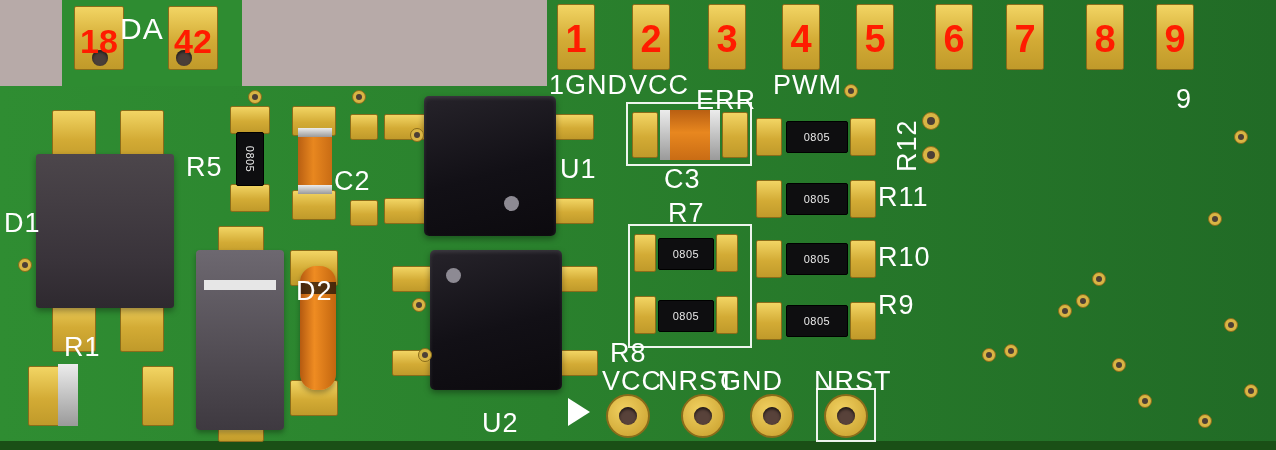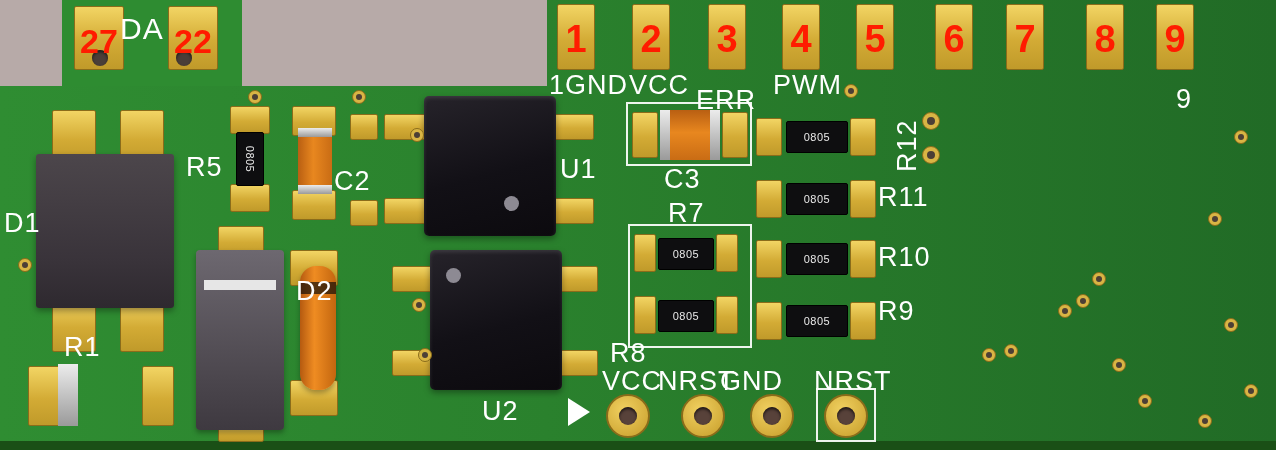--- a/index.html
+++ b/index.html
@@ -73,22 +73,22 @@
 
   <div class="bpiece b-tab" style="left:62px;top:0;width:180px;height:95px"></div>
   <div class="bpiece b-left" style="left:0;top:86px;width:547px;height:364px"></div>
   <div class="bpiece b-right" style="left:547px;top:0;width:729px;height:450px"></div>
   <div class="bpiece b-edge" style="left:0;top:441px;width:1276px;height:9px"></div>
 
   <div class="pad" style="left:74px;top:6px;width:50px;height:64px"></div>
   <div class="pad" style="left:168px;top:6px;width:50px;height:64px"></div>
   <div class="hole" style="left:92px;top:50px;width:16px;height:16px"></div>
   <div class="hole" style="left:176px;top:50px;width:16px;height:16px"></div>
-  <div class="num" style="left:74px;top:24px;width:50px;font-size:34px">27</div>
-  <div class="num" style="left:168px;top:24px;width:50px;font-size:34px">22</div>
+  <div class="num" style="left:74px;top:24px;width:50px;font-size:34px">18</div>
+  <div class="num" style="left:168px;top:24px;width:50px;font-size:34px">42</div>
   <div class="silk" style="left:120px;top:14px;font-size:30px">DA</div>
 
   <div class="pad" style="left:557px;top:4px;width:38px;height:66px"></div>
   <div class="pad" style="left:632px;top:4px;width:38px;height:66px"></div>
   <div class="pad" style="left:708px;top:4px;width:38px;height:66px"></div>
   <div class="pad" style="left:782px;top:4px;width:38px;height:66px"></div>
   <div class="pad" style="left:856px;top:4px;width:38px;height:66px"></div>
   <div class="pad" style="left:935px;top:4px;width:38px;height:66px"></div>
   <div class="pad" style="left:1006px;top:4px;width:38px;height:66px"></div>
   <div class="pad" style="left:1086px;top:4px;width:38px;height:66px"></div>
@@ -165,21 +165,21 @@
   </div>
   <div class="silk" style="left:560px;top:156px">U1</div>
 
   <div class="pad" style="left:392px;top:266px;width:42px;height:26px"></div>
   <div class="pad" style="left:392px;top:350px;width:42px;height:26px"></div>
   <div class="pad" style="left:556px;top:266px;width:42px;height:26px"></div>
   <div class="pad" style="left:556px;top:350px;width:42px;height:26px"></div>
   <div class="ic" style="left:430px;top:250px;width:132px;height:140px">
     <div class="dot" style="left:16px;top:18px"></div>
   </div>
-  <div class="silk" style="left:482px;top:398px">U2</div>
+  <div class="silk" style="left:482px;top:410px">U2</div>
 
   <div class="outline" style="left:626px;top:102px;width:126px;height:64px"></div>
   <div class="pad" style="left:632px;top:112px;width:26px;height:46px"></div>
   <div class="pad" style="left:722px;top:112px;width:26px;height:46px"></div>
   <div class="chip h" style="left:660px;top:110px;width:60px;height:50px">
     <span class="cap"></span>
     <span class="cbody orange"></span>
     <span class="cap"></span>
   </div>
   <div class="silk" style="left:664px;top:166px">C3</div>
@@ -206,21 +206,21 @@
   <div class="pad" style="left:850px;top:240px;width:26px;height:38px"></div>
   <div class="resbody" style="left:786px;top:243px;width:62px;height:32px">0805</div>
 
   <div class="pad" style="left:756px;top:302px;width:26px;height:38px"></div>
   <div class="pad" style="left:850px;top:302px;width:26px;height:38px"></div>
   <div class="resbody" style="left:786px;top:305px;width:62px;height:32px">0805</div>
 
   <div class="silk" style="left:894px;top:172px;transform:rotate(-90deg);transform-origin:0 0">R12</div>
   <div class="silk" style="left:878px;top:184px">R11</div>
   <div class="silk" style="left:878px;top:244px">R10</div>
-  <div class="silk" style="left:878px;top:298px">R9</div>
+  <div class="silk" style="left:878px;top:292px">R9</div>
 
   <div class="silk" style="left:602px;top:368px">VCC</div>
   <div class="silk" style="left:658px;top:368px">NRST</div>
   <div class="silk" style="left:720px;top:368px">GND</div>
   <div class="silk" style="left:814px;top:368px">NRST</div>
   <div class="tri" style="left:568px;top:398px"></div>
   <div class="outline" style="left:816px;top:388px;width:60px;height:54px"></div>
   <div class="thpad" style="left:606px;top:394px"></div>
   <div class="thpad" style="left:681px;top:394px"></div>
   <div class="thpad" style="left:750px;top:394px"></div>

